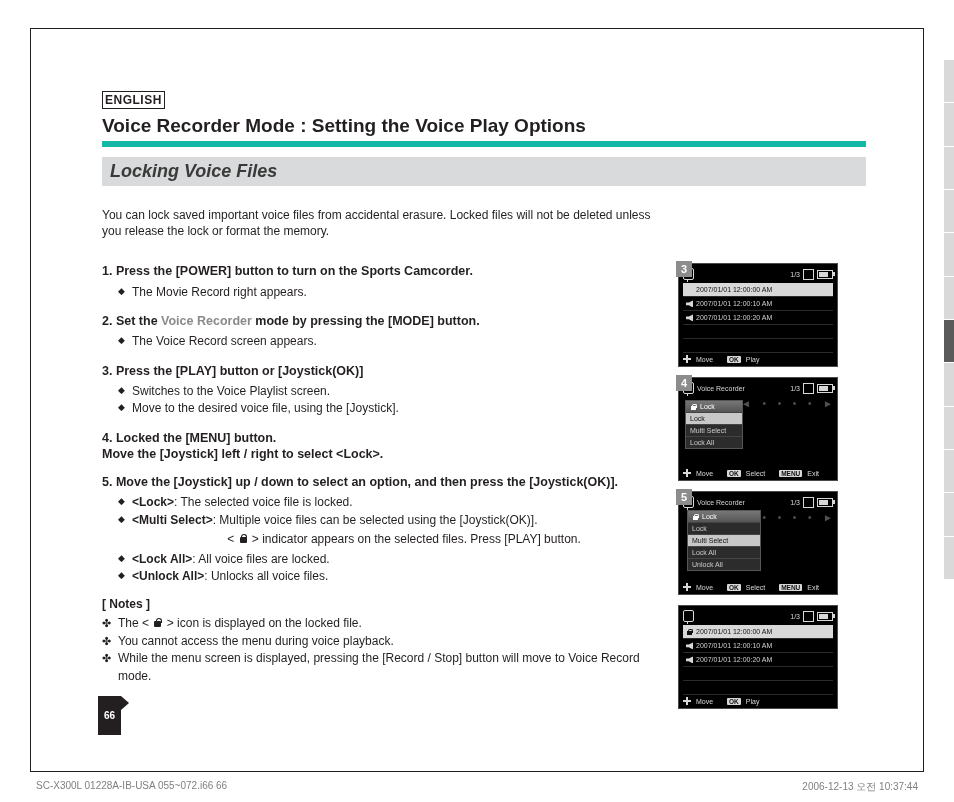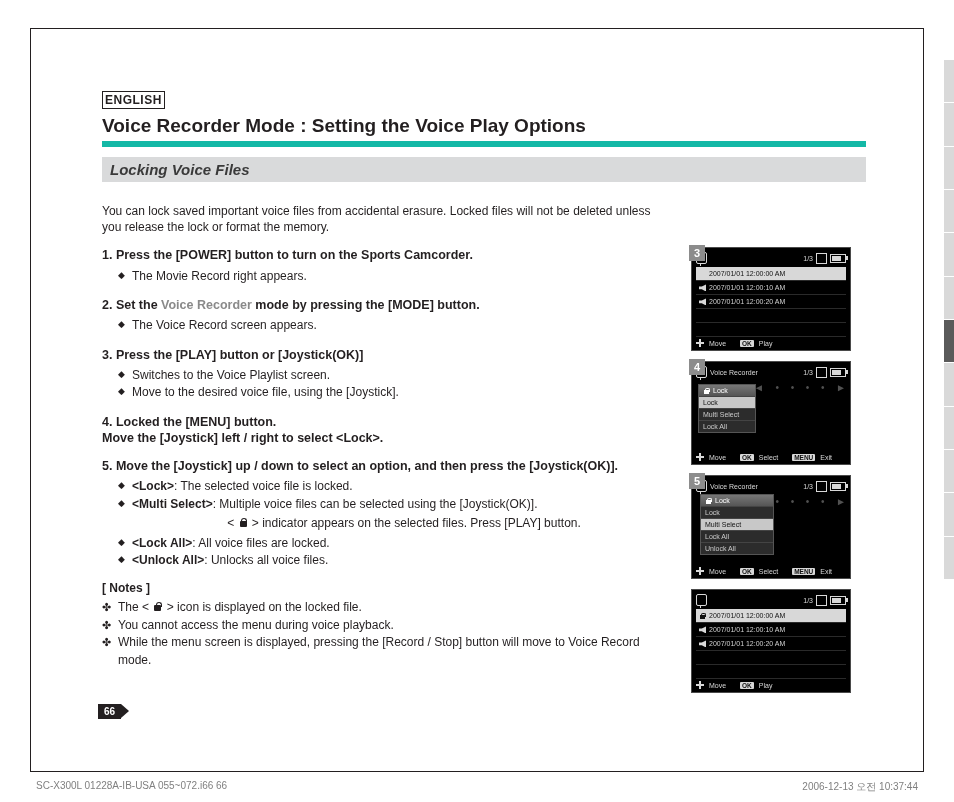--- a/index.html
+++ b/index.html
@@ -3,41 +3,41 @@
 <meta charset="utf-8">
 <style>
   html,body{margin:0;padding:0;background:#fff;font-family:Arial,Helvetica,sans-serif;color:#231f20}
   .page{width:954px;height:802px;position:relative;box-sizing:border-box}
   .sheet{position:absolute;left:30px;top:28px;right:30px;bottom:30px;border:1px solid #231f20}
   .tabs{position:absolute;right:0;top:60px;width:10px;height:520px;display:flex;flex-direction:column}
   .tabs div{flex:1;border-bottom:1px solid #fff}
   .content{position:absolute;left:102px;top:90px;right:88px}
   .lang{border:1px solid #231f20;display:inline-block;padding:1px 2px;font-size:12px;font-weight:bold;letter-spacing:.5px}
   .title{font-size:19px;font-weight:bold;margin-top:6px;border-bottom:6px solid #14b8a6;padding-bottom:4px}
-  .subbar{background:#d9dadb;margin-top:10px;padding:4px 8px;font-size:15px;font-weight:bold;font-style:italic;color:#3a3a3a}
+  .subbar{background:#d9dadb;margin-top:10px;padding:4px 8px;font-size:18px;font-weight:bold;font-style:italic;color:#3a3a3a}
   .intro{font-size:12px;margin-top:21px;line-height:1.35;max-width:560px}
-  .cols{display:flex;align-items:flex-start;margin-top:12px;gap:29px}
+  .cols{display:flex;align-items:flex-start;margin-top:24px;gap:16px}
   .left{flex:1;font-size:12px;max-width:560px}
   .right{width:168px}
   ol.steps{list-style:none;padding:0;margin:0}
   ol.steps>li{margin-bottom:12px}
   .steptxt{font-weight:bold;font-size:12.5px;line-height:1.3}
   .steptxt .muted{color:#8a8a8a;font-weight:bold}
   ul.sub{list-style:none;padding:0;margin:4px 0 0 16px}
   ul.sub>li{position:relative;padding-left:14px;line-height:1.45;font-size:12px}
   ul.sub>li::before{content:"◆";position:absolute;left:0;top:1px;font-size:9px}
   .notes-h{font-weight:bold;font-size:12px;margin-top:6px}
   ul.notes{list-style:none;padding:0;margin:4px 0 0 0}
   ul.notes>li{position:relative;padding-left:16px;line-height:1.45;font-size:12px}
   ul.notes>li::before{content:"✤";position:absolute;left:0;top:1px;font-size:11px}
   .lockglyph{display:inline-block;width:11px;height:11px;position:relative;vertical-align:-1px}
   .lockglyph::before{content:"";position:absolute;left:2px;top:4px;width:7px;height:6px;background:#231f20;border-radius:1px}
   .lockglyph::after{content:"";position:absolute;left:3.5px;top:1px;width:4px;height:4px;border:1px solid #231f20;border-bottom:none;border-radius:3px 3px 0 0}
   .pgwrap{position:absolute;left:-4px;bottom:-16px}
-  .pgno{display:inline-block;background:#231f20;color:#fff;font-size:10px;font-weight:bold;padding:2px 6px;position:relative}
+  .pgno{display:inline-block;background:#231f20;color:#fff;font-size:10px;font-weight:bold;padding:14px 6px;position:relative}
   .pgno::after{content:"";position:absolute;right:-8px;top:0;border-top:7px solid transparent;border-bottom:7px solid transparent;border-left:8px solid #231f20}
   .footer{position:absolute;left:36px;right:36px;bottom:8px;display:flex;justify-content:space-between;font-size:10px;color:#808080}
   
   .shot{position:relative;margin-bottom:10px}
   .num{position:absolute;left:-2px;top:-2px;width:16px;height:16px;background:#8c8c8c;color:#fff;font-size:11px;font-weight:bold;display:flex;align-items:center;justify-content:center;z-index:3}
   .lcd{width:160px;height:104px;background:#000;border:1px solid #4a4a4a;box-sizing:border-box;color:#d8d8d8;font-size:7px;position:relative;padding:4px;font-family:Arial}
   .lcd .top{display:flex;align-items:center;justify-content:space-between;height:12px}
   .lcd .top .l{display:flex;align-items:center;gap:3px}
   .lcd .top .r{display:flex;align-items:center;gap:3px}
   .mic{width:9px;height:10px;border:1px solid #d8d8d8;border-radius:2px;position:relative}

